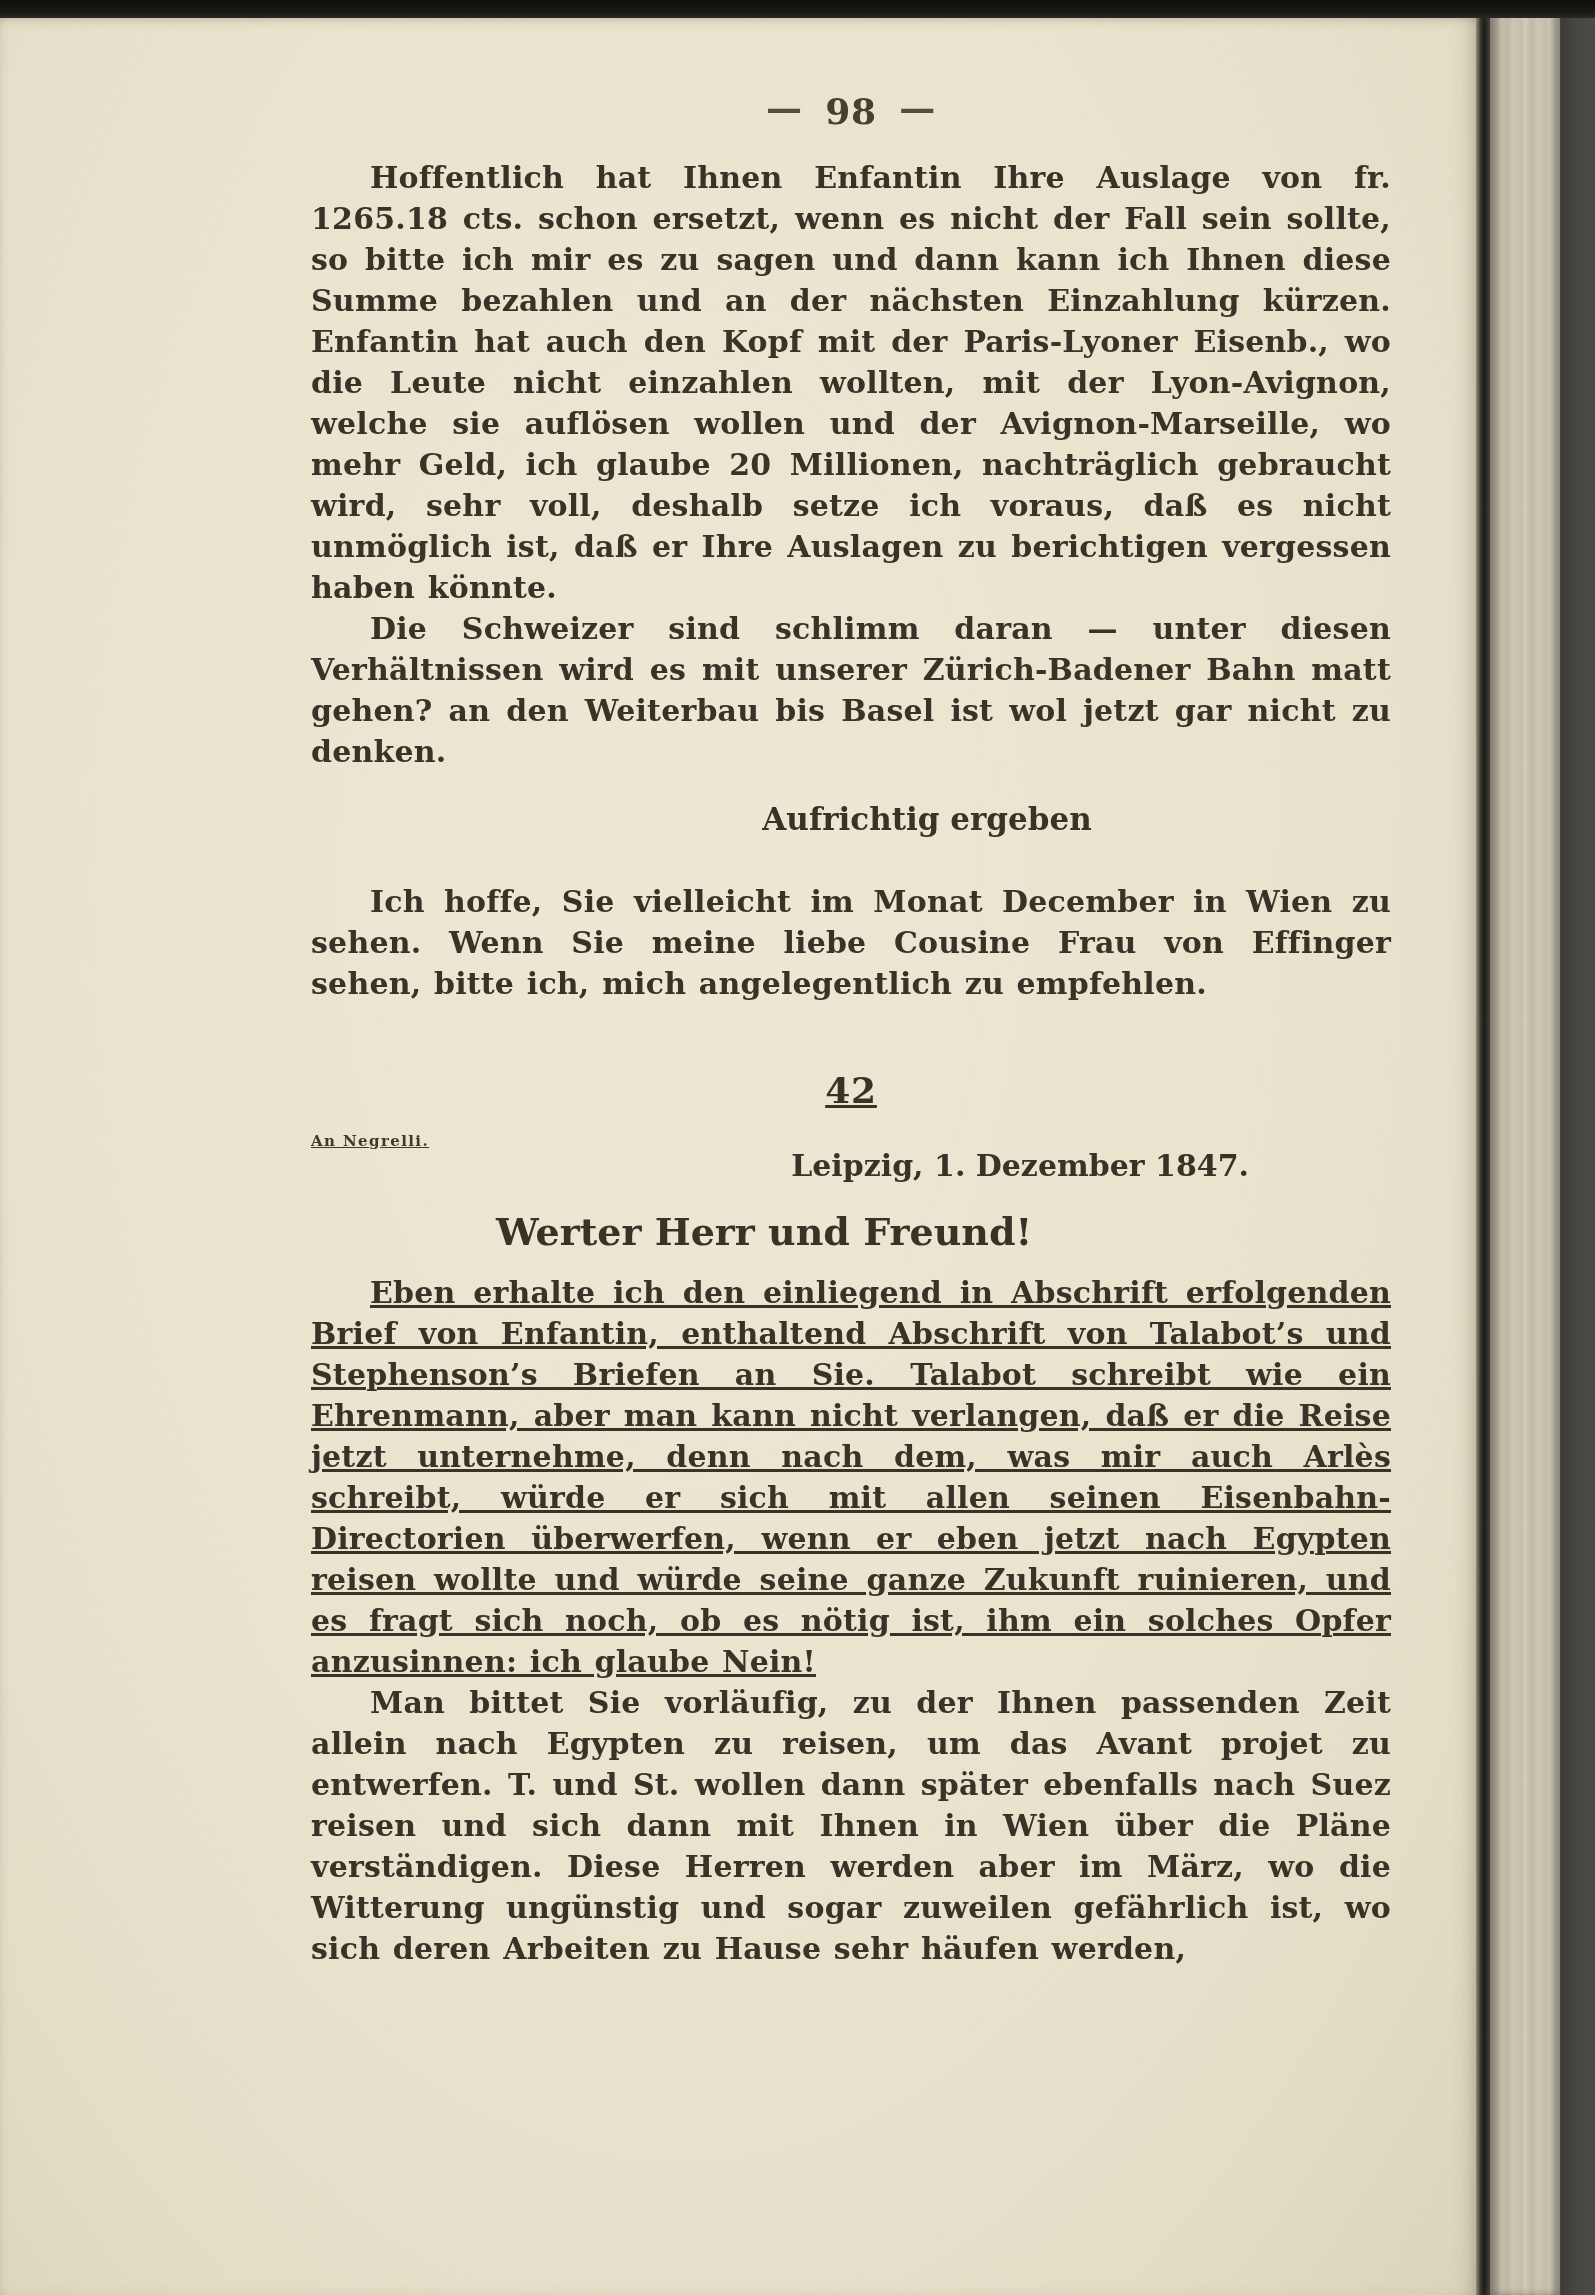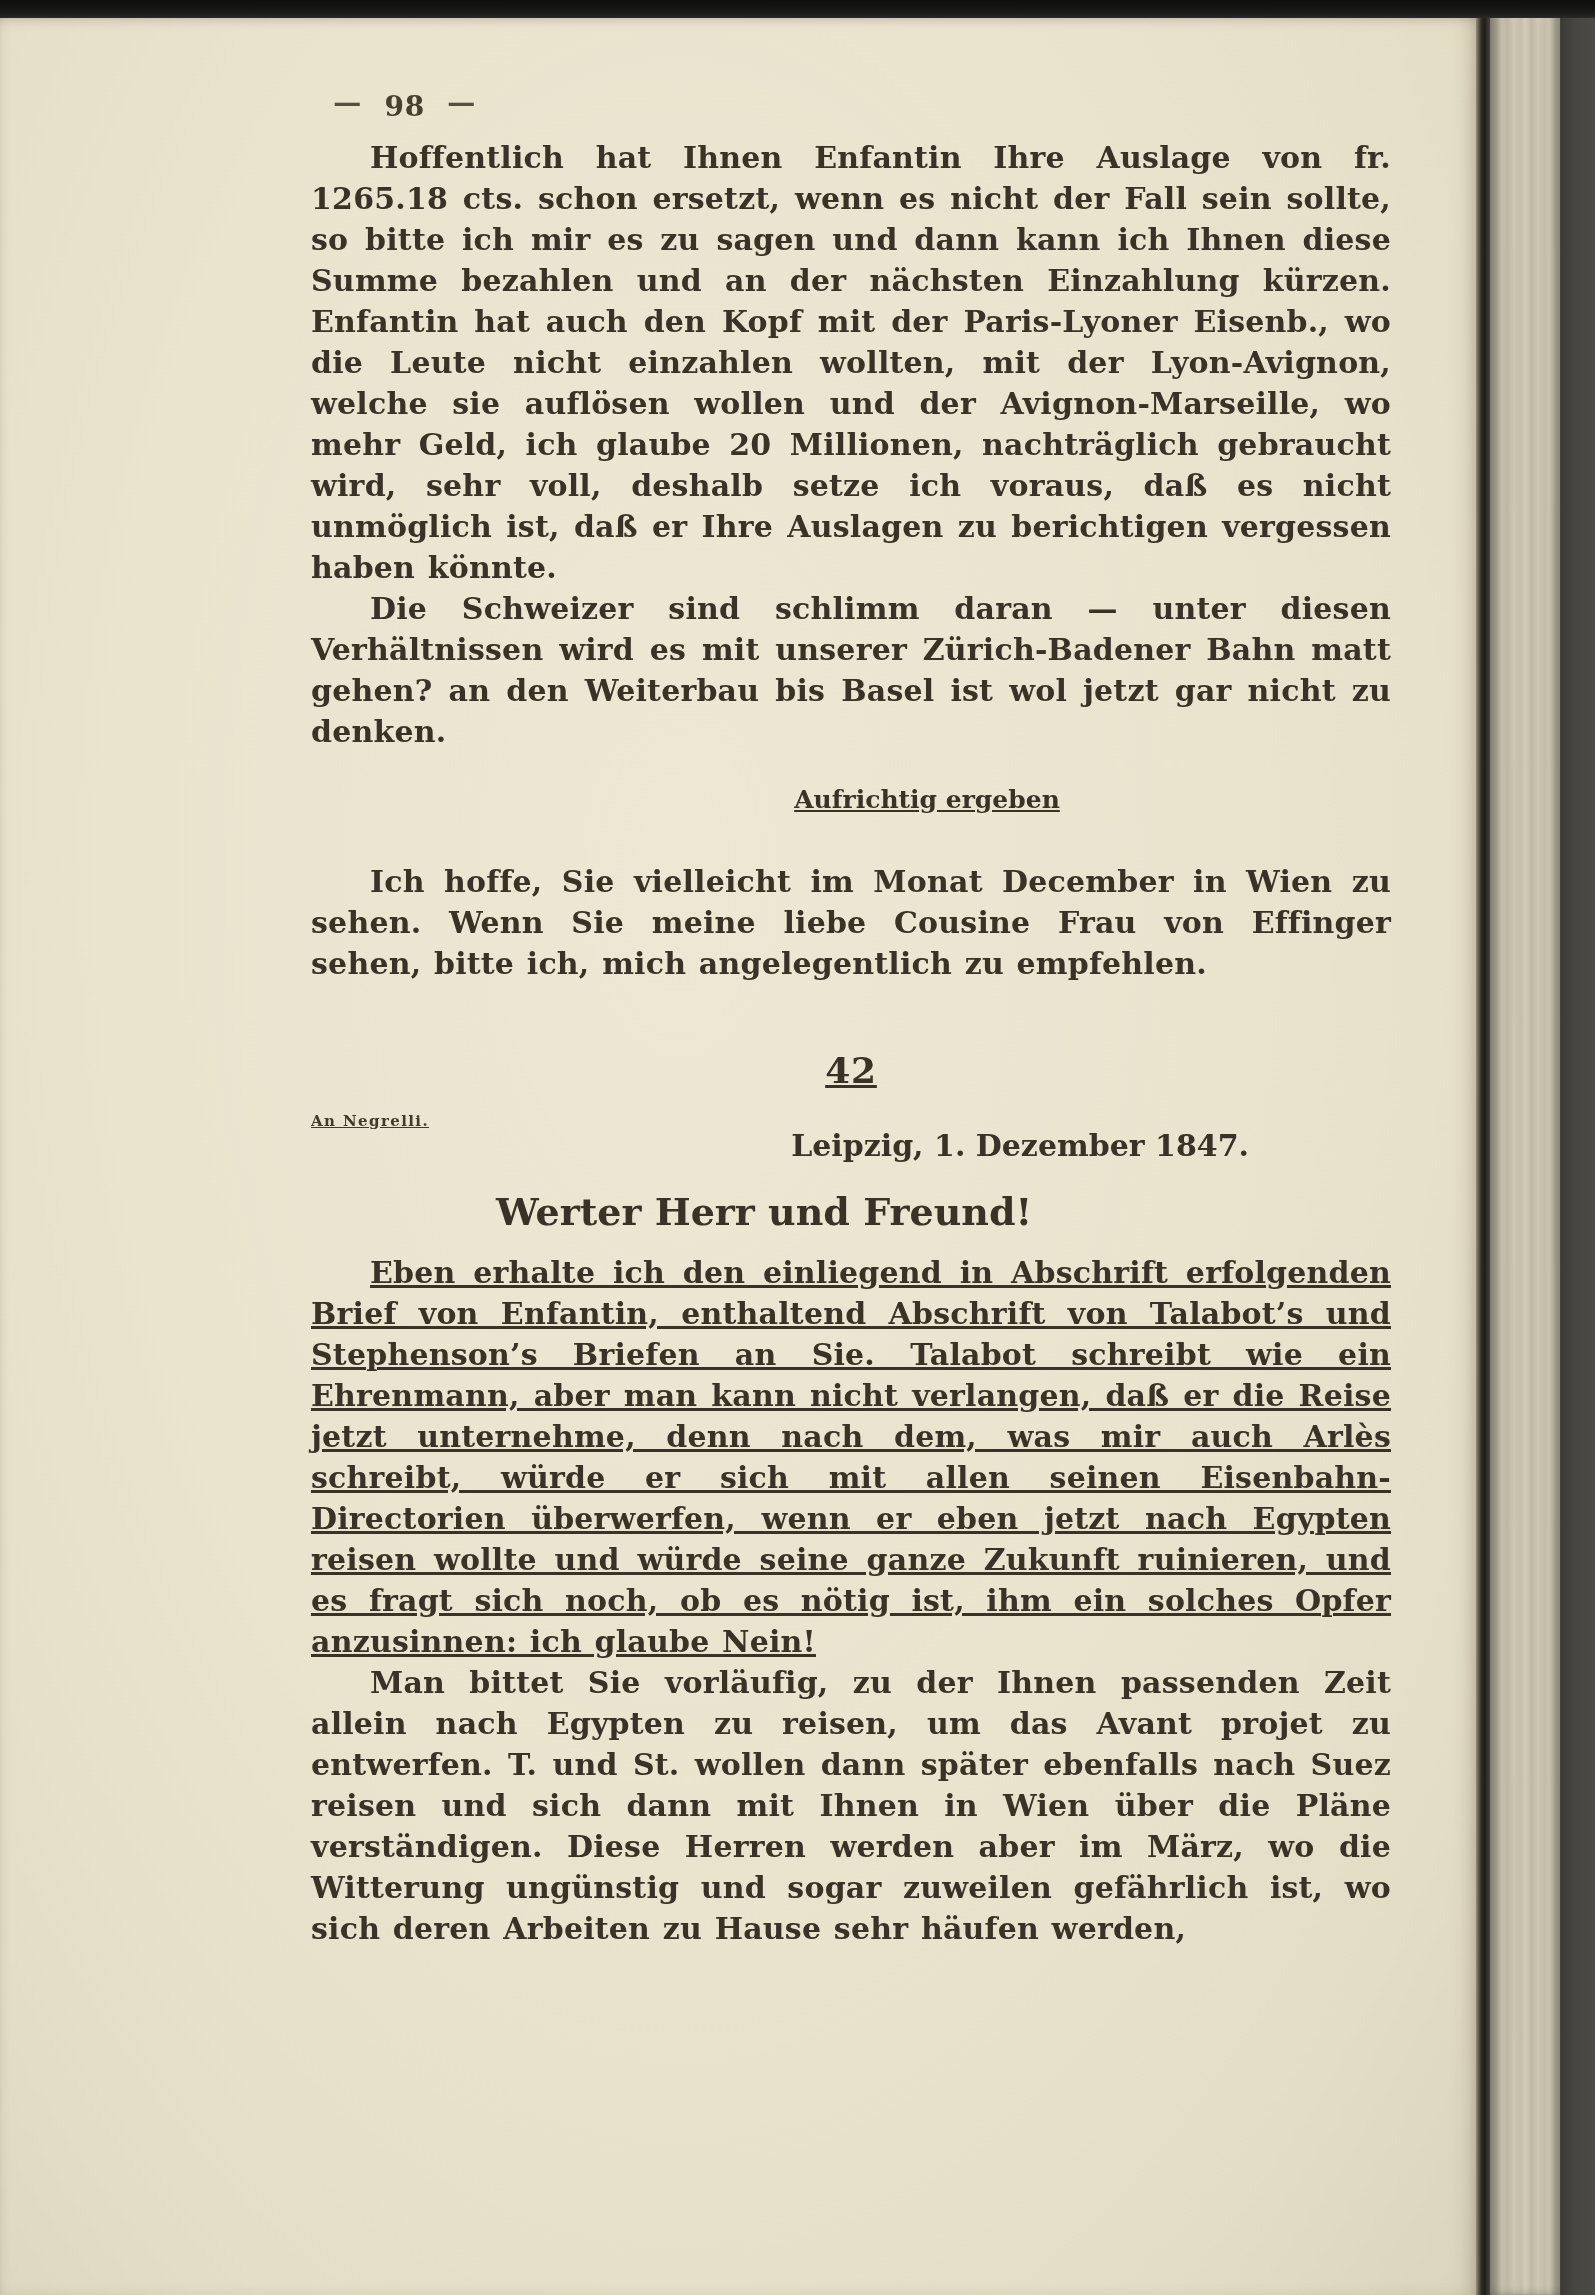--- a/index.html
+++ b/index.html
@@ -28,47 +28,47 @@
     background: radial-gradient(ellipse at 46% 38%, #ede7d4 0%, #eae3ce 50%, #e4ddc6 82%, #dbd4bc 100%);
     box-shadow: inset -14.4px 0 22.3px -11.2px rgba(60,52,34,0.35), inset 0 8px 14.4px -8px rgba(40,36,26,0.5);
     z-index: 2;
   }
   .page-content {
     padding: 77px 88px 0 311px;
     color: #3a3227;
     font-weight: 700;
   }
   .page-header {
-    font-size: 28px;
+    text-align: center;
+    font-size: 36px;
     color: #48402f;
-    margin-bottom: 14px;
+    margin-bottom: 25px;
     letter-spacing: 0.8px;
   }
   .page-header .dash {
     display: inline-block;
     margin: 0 22.3px;
     position: relative;
     top: -4px;
     color: #55503e;
   }
   .para {
     font-size: 30px;
     line-height: 41px;
     text-align: justify;
     text-indent: 59px;
     letter-spacing: 0.2px;
     word-spacing: 2px;
   }
   .closing {
-    font-size: 25px;
+    font-size: 31px;
     line-height: 41px;
     text-align: center;
     padding-left: 152px;
     margin-top: 27px;
-    text-decoration: underline;
   }
   .signature {
     font-size: 30px;
     line-height: 41px;
     text-align: right;
     padding-right: 145px;
     margin-top: 8px;
   }
   .postscript { margin-top: 41px; }
   .section-number {

